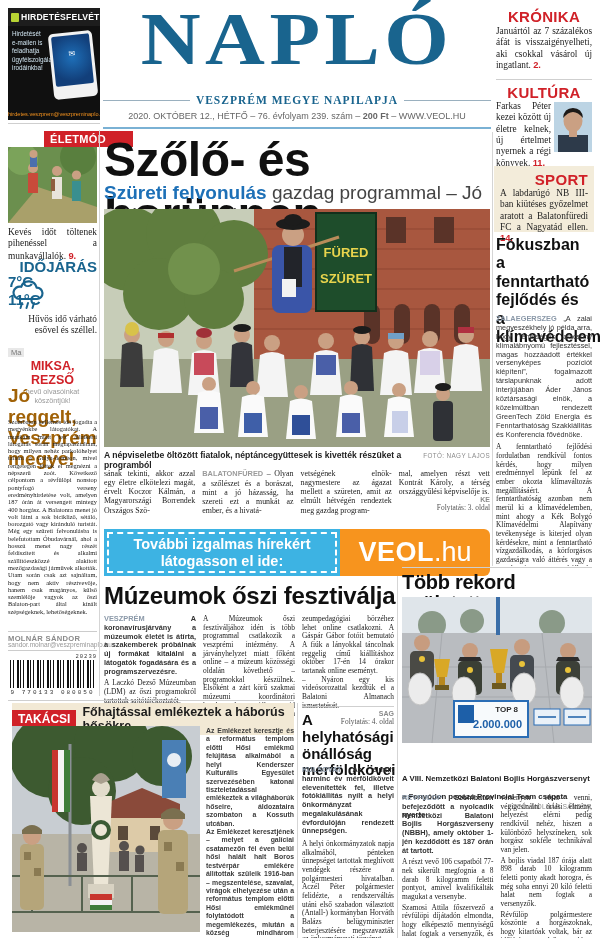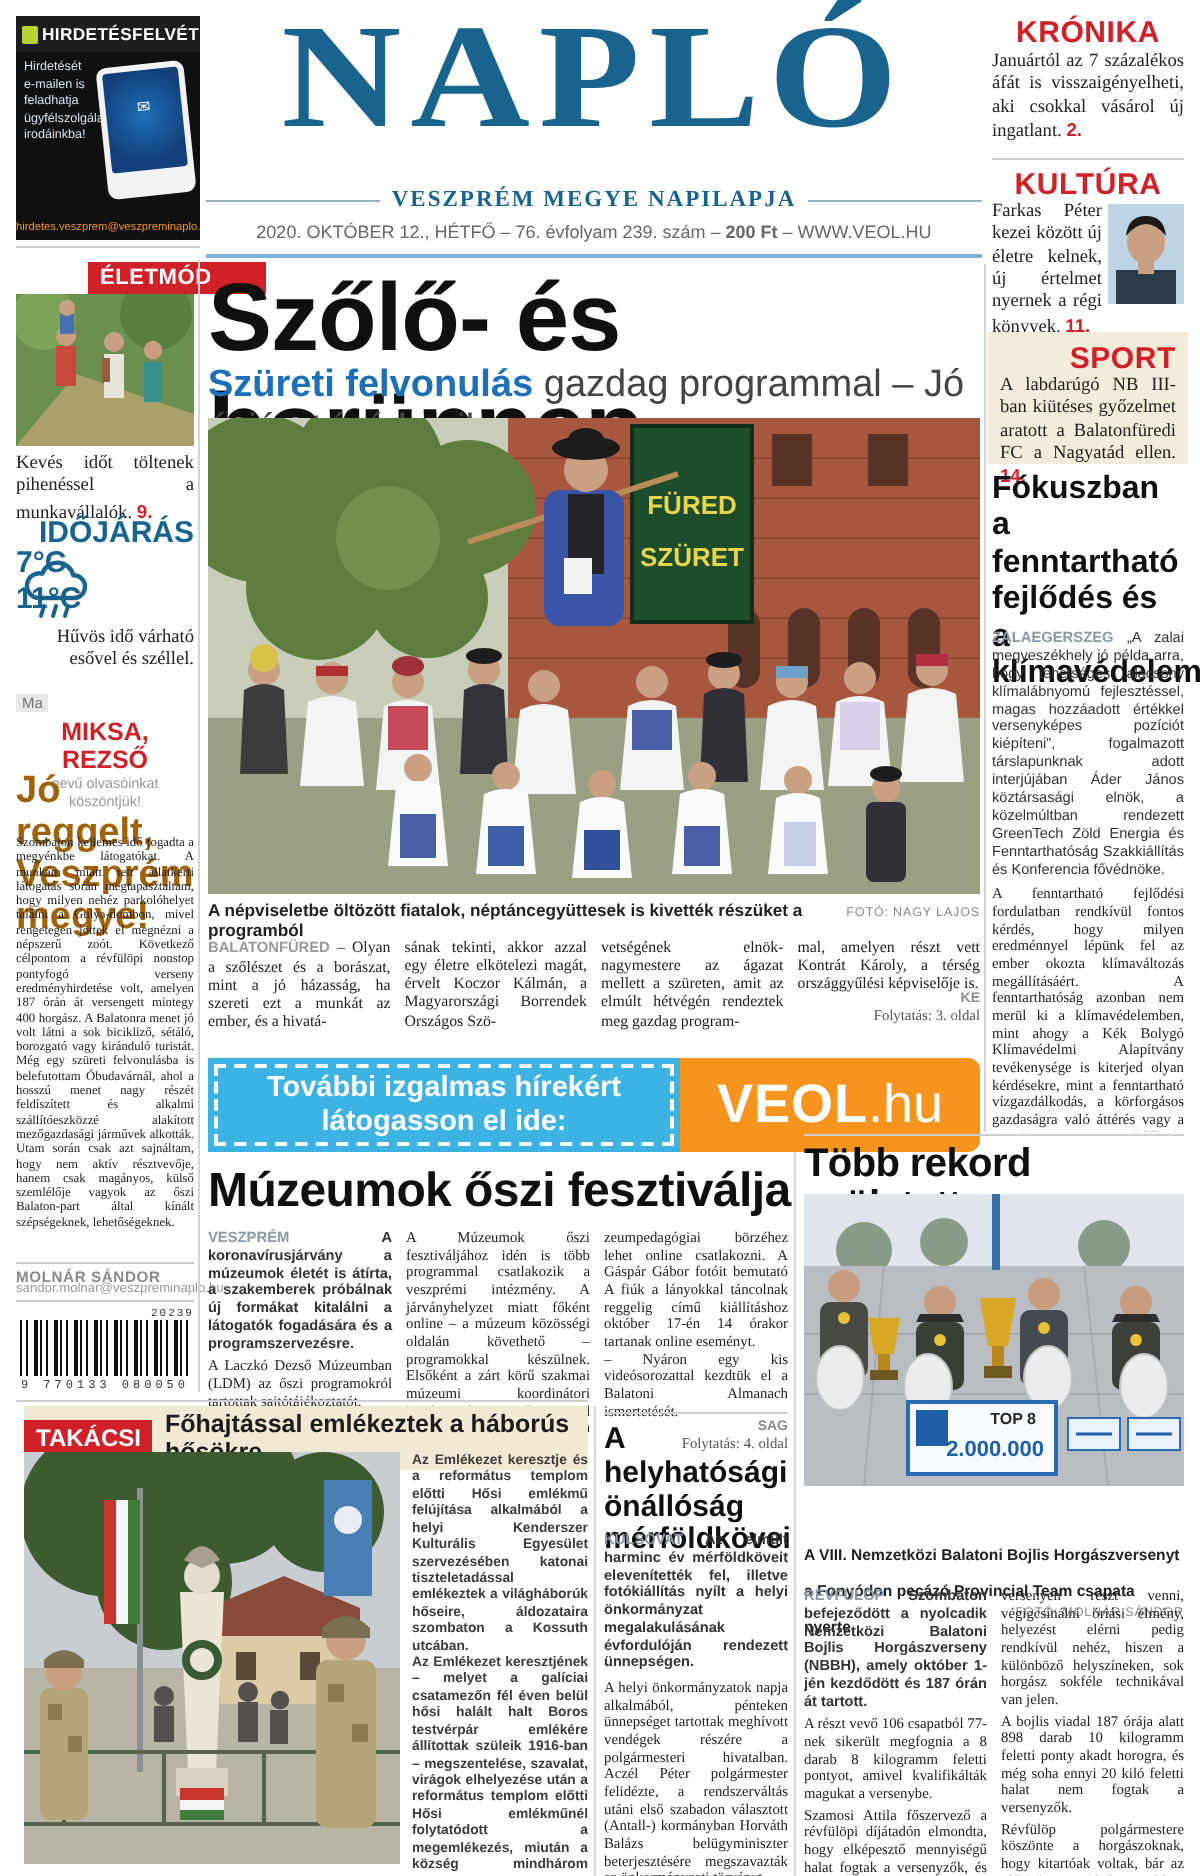--- a/index.html
+++ b/index.html
@@ -337,25 +337,25 @@
       </g>
     </svg>
   </div>
 
   <div class="abs" style="left:104px;top:450px;width:386px;display:flex;justify-content:space-between;align-items:baseline;">
     <span class="caption" style="width:300px;">A népviseletbe öltözött fiatalok, néptáncegyüttesek is kivették részüket a programból</span>
     <span class="credit">FOTÓ: NAGY LAJOS</span>
   </div>
 
   <div class="abs cols" style="left:104px;top:469px;width:386px;height:57px;">
+    <div class="col btxt">sának tekinti, akkor azzal egy életre elkötelezi magát, érvelt Koczor Kálmán, a Magyarországi Borrendek Országos Szö-</div>
     <div class="col btxt">
       <span class="loc">BALATONFÜRED</span>
       <span>– Olyan a szőlészet és a borászat, mint a jó házasság, ha szereti ezt a munkát az ember, és a hivatá-</span>
     </div>
-    <div class="col btxt">sának tekinti, akkor azzal egy életre elkötelezi magát, érvelt Koczor Kálmán, a Magyarországi Borrendek Országos Szö-</div>
     <div class="col btxt">vetségének elnök-nagymestere az ágazat mellett a szüreten, amit az elmúlt hétvégén rendeztek meg gazdag program-</div>
     <div class="col">
       <div class="btxt">mal, amelyen részt vett Kontrát Károly, a térség országgyűlési képviselője is.</div>
       <div class="endline">KE</div>
       <div class="cont">Folytatás: 3. oldal</div>
     </div>
   </div>
 
   <div class="abs banner-blue" style="left:104px;top:529px;width:236px;height:47px;">
     <div class="inner">További izgalmas hírekért látogasson el ide:</div>

